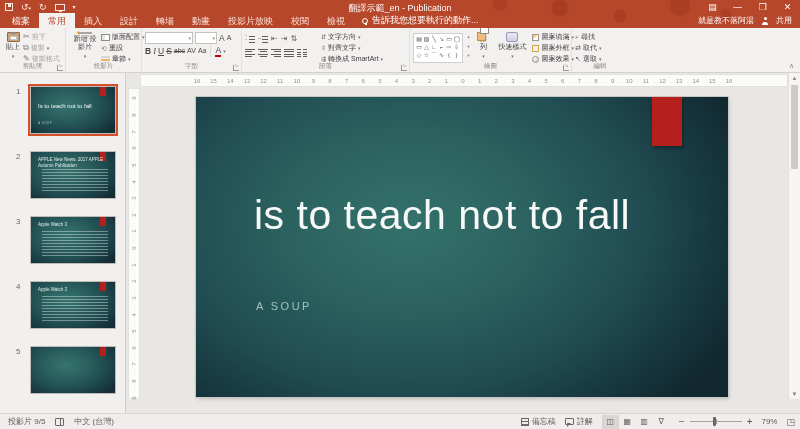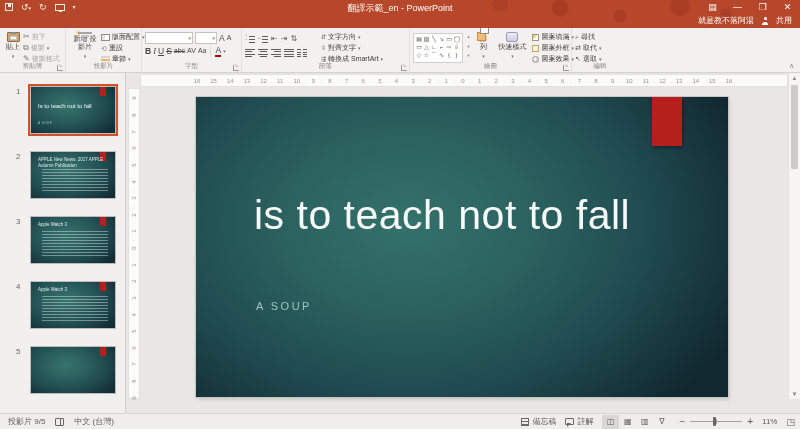--- a/index.html
+++ b/index.html
@@ -154,31 +154,48 @@
 <body>
 
 <div class="titlebar">
   <div class="qat">
     <span class="ico-save"></span>
     <span class="g">↺<span class="dd" style="color:#fde8e1">▾</span></span>
     <span class="g">↻</span>
     <span class="ico-monitor"></span>
     <span class="g" style="font-size:6px">▾</span>
   </div>
-  <div class="title-text">翻譯示範_en - PowerPoint</div>
+  <div class="title-text">翻譯示範_en - Publication</div>
   <div class="win-controls">
     <span>▤</span>
     <span>—</span>
     <span>❒</span>
     <span>✕</span>
   </div>
   <div class="user-share">
     <span>就是教不落阿湯</span>
     <span class="person"></span>
     <span>共用</span>
+  </div>
+  <div class="tabrow">
+    <span class="tab file">檔案</span>
+    <span id="tabs-list" style="display:flex">
+        <span class="tab active">常用</span>
+        <span class="tab">插入</span>
+        <span class="tab">設計</span>
+        <span class="tab">轉場</span>
+        <span class="tab">動畫</span>
+        <span class="tab">投影片放映</span>
+        <span class="tab">校閱</span>
+        <span class="tab">檢視</span>
+      </span>
+    <span class="tellme">
+      <span class="bulb"></span>
+      <span>告訴我您想要執行的動作...</span>
+    </span>
   </div>
 </div>
 
 <div class="ribbon">
 
   <div class="rgroup" style="width:66px">
     <div class="grp-flex">
       <div class="bigbtn">
         <span class="ico-clipboard"></span>
         <span>貼上</span>
@@ -568,16 +585,16 @@
       <span>▥</span>
       <span>∇</span>
     </span>
     <span class="zoomer">
       <span class="zpm">−</span>
       <span class="ztrack">
           <span class="zthumb"></span>
         </span>
       <span class="zpm">+</span>
     </span>
-    <span>11%</span>
+    <span>79%</span>
     <span style="font-size:9px">◳</span>
   </div>
 </div>
 
 </body></html>

